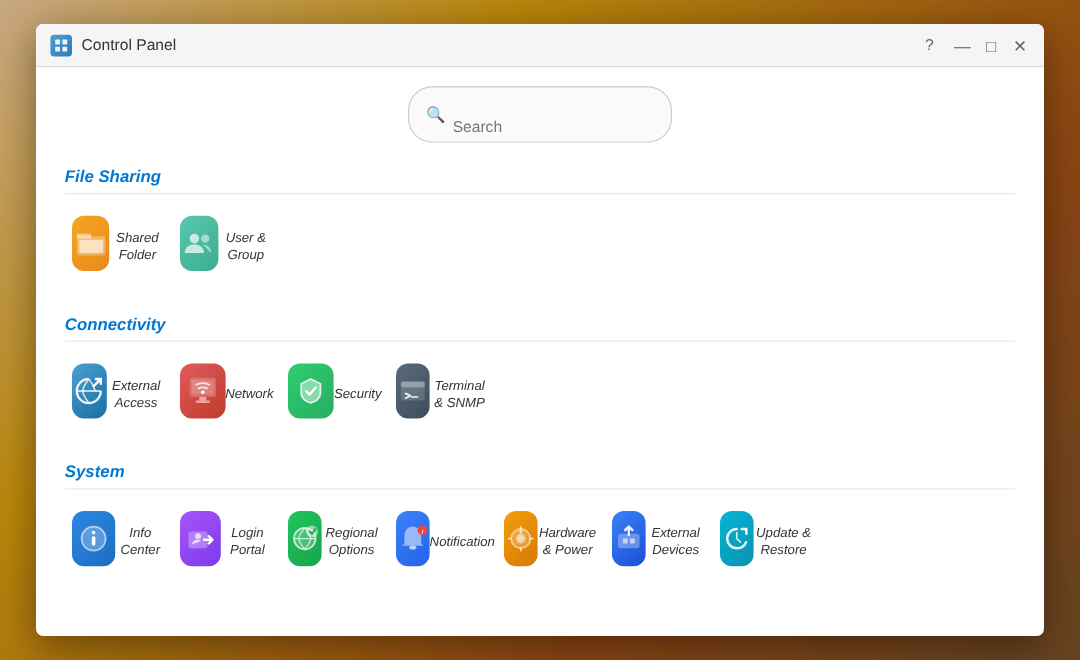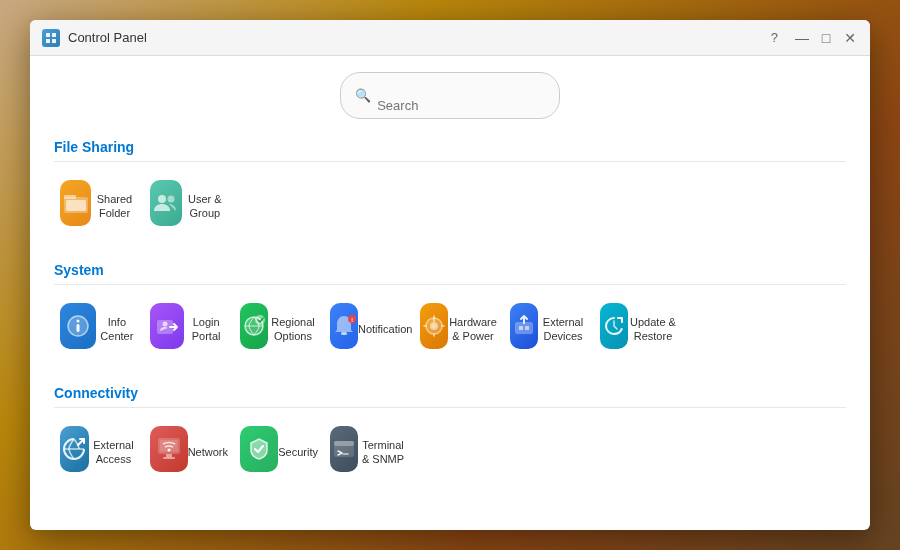--- a/index.html
+++ b/index.html
@@ -107,20 +107,21 @@
     .section-header {
       font-size: 14px;
       font-weight: 600;
       color: #0078d4;
       margin-bottom: 8px;
       padding-bottom: 6px;
       border-bottom: 1px solid #e8e8e8;
     }
     .section {
       margin-bottom: 20px;
+      font-style: italic;
     }
     .items-grid {
       display: flex;
       flex-wrap: wrap;
       gap: 0;
     }
     .item {
       width: 90px;
       display: flex;
       flex-direction: row;
@@ -215,104 +216,20 @@
     <circle cx="19" cy="10" r="3.5" fill="rgba(255,255,255,0.5)"></circle>
     <path d="M2 22 C2 17 6 15 10 15 C14 15 18 17 18 22" fill="rgba(255,255,255,0.7)"></path>
     <path d="M17 15 C19 15 24 16.5 24 22" fill="rgba(255,255,255,0.5)" stroke="none"></path>
   </svg>
               </div>
               <span class="item-label">User &amp; Group</span>
             </div>
           </div>
         </div>
         <div class="section">
-          <div class="section-header">System</div>
-          <div class="items-grid">
-            <div class="item">
-              <div class="item-icon icon-info-center">
-                <svg width="28" height="28" viewBox="0 0 28 28" fill="none">
-    <circle cx="14" cy="14" r="10" fill="rgba(255,255,255,0.25)"></circle>
-    <circle cx="14" cy="14" r="10" stroke="rgba(255,255,255,0.6)" stroke-width="1.5" fill="none"></circle>
-    <circle cx="14" cy="9" r="1.5" fill="white"></circle>
-    <rect x="12.5" y="12" width="3" height="8" rx="1.5" fill="white"></rect>
-  </svg>
-              </div>
-              <span class="item-label">Info Center</span>
-            </div>
-            <div class="item">
-              <div class="item-icon icon-login-portal">
-                <svg width="28" height="28" viewBox="0 0 28 28" fill="none">
-    <rect x="4" y="8" width="16" height="14" rx="2" fill="rgba(255,255,255,0.3)"></rect>
-    <path d="M17 15 L24 15 M21 12 L24 15 L21 18" stroke="white" stroke-width="2" stroke-linecap="round" stroke-linejoin="round"></path>
-    <circle cx="12" cy="12" r="2.5" fill="rgba(255,255,255,0.7)"></circle>
-    <path d="M7 19 C7 16.5 9 15 12 15 C13 15 14 15.3 14.8 15.9" fill="rgba(255,255,255,0.7)"></path>
-  </svg>
-              </div>
-              <span class="item-label">Login Portal</span>
-            </div>
-            <div class="item">
-              <div class="item-icon icon-regional">
-                <svg width="28" height="28" viewBox="0 0 28 28" fill="none">
-    <circle cx="14" cy="14" r="9" stroke="rgba(255,255,255,0.7)" stroke-width="1.5" fill="rgba(255,255,255,0.2)"></circle>
-    <path d="M14 5 C11 9 9 11.5 9 14 C9 16.5 11 19 14 23" stroke="rgba(255,255,255,0.7)" stroke-width="1" fill="none"></path>
-    <path d="M14 5 C17 9 19 11.5 19 14 C19 16.5 17 19 14 23" stroke="rgba(255,255,255,0.7)" stroke-width="1" fill="none"></path>
-    <line x1="5" y1="14" x2="23" y2="14" stroke="rgba(255,255,255,0.7)" stroke-width="1"></line>
-    <circle cx="20" cy="8" r="5" fill="rgba(255,255,255,0.5)"></circle>
-    <path d="M18 8 L20 10 L23 6" stroke="#16a34a" stroke-width="1.5" stroke-linecap="round" stroke-linejoin="round"></path>
-  </svg>
-              </div>
-              <span class="item-label">Regional Options</span>
-            </div>
-            <div class="item">
-              <div class="item-icon icon-notification">
-                <svg width="28" height="28" viewBox="0 0 28 28" fill="none">
-    <path d="M14 4 C10 4 7 7.5 7 12 L7 18 L5 20 L23 20 L21 18 L21 12 C21 7.5 18 4 14 4 Z" fill="rgba(255,255,255,0.5)"></path>
-    <rect x="11" y="20" width="6" height="3" rx="1.5" fill="rgba(255,255,255,0.7)"></rect>
-    <circle cx="22" cy="7" r="4" fill="#ef4444"></circle>
-    <text x="22" y="10" text-anchor="middle" fill="white" font-size="5" font-weight="bold">!</text>
-  </svg>
-              </div>
-              <span class="item-label">Notification</span>
-            </div>
-            <div class="item">
-              <div class="item-icon icon-hardware">
-                <svg width="28" height="28" viewBox="0 0 28 28" fill="none">
-    <circle cx="14" cy="14" r="8" fill="rgba(255,255,255,0.2)" stroke="rgba(255,255,255,0.5)" stroke-width="1.5"></circle>
-    <path d="M14 6 L14 4 M14 22 L14 24 M6 14 L4 14 M22 14 L24 14" stroke="rgba(255,255,255,0.7)" stroke-width="1.5" stroke-linecap="round"></path>
-    <circle cx="14" cy="14" r="4" fill="rgba(255,255,255,0.5)"></circle>
-    <circle cx="14" cy="14" r="2" fill="white" opacity="0.3"></circle>
-    <path d="M14 5 L15.5 8 L14 11 L12.5 8 Z" fill="rgba(255,255,255,0.5)"></path>
-  </svg>
-              </div>
-              <span class="item-label">Hardware &amp; Power</span>
-            </div>
-            <div class="item">
-              <div class="item-icon icon-external-devices">
-                <svg width="28" height="28" viewBox="0 0 28 28" fill="none">
-    <rect x="5" y="10" width="18" height="12" rx="2" fill="rgba(255,255,255,0.3)"></rect>
-    <path d="M14 4 L14 11 M11 7 L14 4 L17 7" stroke="rgba(255,255,255,0.9)" stroke-width="2" stroke-linecap="round" stroke-linejoin="round"></path>
-    <rect x="9" y="14" width="4" height="4" rx="0.5" fill="rgba(255,255,255,0.6)"></rect>
-    <rect x="15" y="14" width="4" height="4" rx="0.5" fill="rgba(255,255,255,0.6)"></rect>
-  </svg>
-              </div>
-              <span class="item-label">External Devices</span>
-            </div>
-            <div class="item">
-              <div class="item-icon icon-update">
-                <svg width="28" height="28" viewBox="0 0 28 28" fill="none">
-    <path d="M14 6 C9.6 6 6 9.6 6 14 C6 18.4 9.6 22 14 22 C17.5 22 20.5 19.9 21.7 17" stroke="rgba(255,255,255,0.9)" stroke-width="2" fill="none" stroke-linecap="round"></path>
-    <path d="M18 6 L22 6 L22 10" stroke="white" stroke-width="2" stroke-linecap="round" stroke-linejoin="round"></path>
-    <path d="M14 9 L14 14 L17 17" stroke="rgba(255,255,255,0.8)" stroke-width="1.5" stroke-linecap="round" stroke-linejoin="round"></path>
-  </svg>
-              </div>
-              <span class="item-label">Update &amp; Restore</span>
-            </div>
-          </div>
-        </div>
-        <div class="section">
           <div class="section-header">Connectivity</div>
           <div class="items-grid">
             <div class="item">
               <div class="item-icon icon-external-access">
                 <svg width="28" height="28" viewBox="0 0 28 28" fill="none">
     <path d="M14 4 C8.5 4 4 8.5 4 14 C4 19.5 8.5 24 14 24 C19.5 24 24 19.5 24 14" stroke="rgba(255,255,255,0.9)" stroke-width="2" fill="none"></path>
     <path d="M14 4 C11 8 9 11 9 14 C9 17 11 20 14 24" stroke="rgba(255,255,255,0.7)" stroke-width="1.5" fill="none"></path>
     <path d="M14 4 C17 8 19 11 19 14" stroke="rgba(255,255,255,0.7)" stroke-width="1.5" fill="none"></path>
     <line x1="4" y1="14" x2="24" y2="14" stroke="rgba(255,255,255,0.7)" stroke-width="1.5"></line>
     <path d="M20 4 L24 4 L24 8 M24 4 L18 10" stroke="white" stroke-width="2" stroke-linecap="round"></path>
@@ -351,15 +268,99 @@
     <rect x="4" y="6" width="20" height="16" rx="2" fill="rgba(255,255,255,0.15)"></rect>
     <rect x="4" y="6" width="20" height="5" rx="2" fill="rgba(255,255,255,0.3)"></rect>
     <path d="M8 16 L12 18 L8 20" stroke="rgba(255,255,255,0.9)" stroke-width="1.5" stroke-linecap="round" stroke-linejoin="round"></path>
     <line x1="13" y1="19" x2="18" y2="19" stroke="rgba(255,255,255,0.7)" stroke-width="1.5" stroke-linecap="round"></line>
   </svg>
               </div>
               <span class="item-label">Terminal &amp; SNMP</span>
             </div>
           </div>
         </div>
+        <div class="section">
+          <div class="section-header">System</div>
+          <div class="items-grid">
+            <div class="item">
+              <div class="item-icon icon-info-center">
+                <svg width="28" height="28" viewBox="0 0 28 28" fill="none">
+    <circle cx="14" cy="14" r="10" fill="rgba(255,255,255,0.25)"></circle>
+    <circle cx="14" cy="14" r="10" stroke="rgba(255,255,255,0.6)" stroke-width="1.5" fill="none"></circle>
+    <circle cx="14" cy="9" r="1.5" fill="white"></circle>
+    <rect x="12.5" y="12" width="3" height="8" rx="1.5" fill="white"></rect>
+  </svg>
+              </div>
+              <span class="item-label">Info Center</span>
+            </div>
+            <div class="item">
+              <div class="item-icon icon-login-portal">
+                <svg width="28" height="28" viewBox="0 0 28 28" fill="none">
+    <rect x="4" y="8" width="16" height="14" rx="2" fill="rgba(255,255,255,0.3)"></rect>
+    <path d="M17 15 L24 15 M21 12 L24 15 L21 18" stroke="white" stroke-width="2" stroke-linecap="round" stroke-linejoin="round"></path>
+    <circle cx="12" cy="12" r="2.5" fill="rgba(255,255,255,0.7)"></circle>
+    <path d="M7 19 C7 16.5 9 15 12 15 C13 15 14 15.3 14.8 15.9" fill="rgba(255,255,255,0.7)"></path>
+  </svg>
+              </div>
+              <span class="item-label">Login Portal</span>
+            </div>
+            <div class="item">
+              <div class="item-icon icon-regional">
+                <svg width="28" height="28" viewBox="0 0 28 28" fill="none">
+    <circle cx="14" cy="14" r="9" stroke="rgba(255,255,255,0.7)" stroke-width="1.5" fill="rgba(255,255,255,0.2)"></circle>
+    <path d="M14 5 C11 9 9 11.5 9 14 C9 16.5 11 19 14 23" stroke="rgba(255,255,255,0.7)" stroke-width="1" fill="none"></path>
+    <path d="M14 5 C17 9 19 11.5 19 14 C19 16.5 17 19 14 23" stroke="rgba(255,255,255,0.7)" stroke-width="1" fill="none"></path>
+    <line x1="5" y1="14" x2="23" y2="14" stroke="rgba(255,255,255,0.7)" stroke-width="1"></line>
+    <circle cx="20" cy="8" r="5" fill="rgba(255,255,255,0.5)"></circle>
+    <path d="M18 8 L20 10 L23 6" stroke="#16a34a" stroke-width="1.5" stroke-linecap="round" stroke-linejoin="round"></path>
+  </svg>
+              </div>
+              <span class="item-label">Regional Options</span>
+            </div>
+            <div class="item">
+              <div class="item-icon icon-notification">
+                <svg width="28" height="28" viewBox="0 0 28 28" fill="none">
+    <path d="M14 4 C10 4 7 7.5 7 12 L7 18 L5 20 L23 20 L21 18 L21 12 C21 7.5 18 4 14 4 Z" fill="rgba(255,255,255,0.5)"></path>
+    <rect x="11" y="20" width="6" height="3" rx="1.5" fill="rgba(255,255,255,0.7)"></rect>
+    <circle cx="22" cy="7" r="4" fill="#ef4444"></circle>
+    <text x="22" y="10" text-anchor="middle" fill="white" font-size="5" font-weight="bold">!</text>
+  </svg>
+              </div>
+              <span class="item-label">Notification</span>
+            </div>
+            <div class="item">
+              <div class="item-icon icon-hardware">
+                <svg width="28" height="28" viewBox="0 0 28 28" fill="none">
+    <circle cx="14" cy="14" r="8" fill="rgba(255,255,255,0.2)" stroke="rgba(255,255,255,0.5)" stroke-width="1.5"></circle>
+    <path d="M14 6 L14 4 M14 22 L14 24 M6 14 L4 14 M22 14 L24 14" stroke="rgba(255,255,255,0.7)" stroke-width="1.5" stroke-linecap="round"></path>
+    <circle cx="14" cy="14" r="4" fill="rgba(255,255,255,0.5)"></circle>
+    <circle cx="14" cy="14" r="2" fill="white" opacity="0.3"></circle>
+    <path d="M14 5 L15.5 8 L14 11 L12.5 8 Z" fill="rgba(255,255,255,0.5)"></path>
+  </svg>
+              </div>
+              <span class="item-label">Hardware &amp; Power</span>
+            </div>
+            <div class="item">
+              <div class="item-icon icon-external-devices">
+                <svg width="28" height="28" viewBox="0 0 28 28" fill="none">
+    <rect x="5" y="10" width="18" height="12" rx="2" fill="rgba(255,255,255,0.3)"></rect>
+    <path d="M14 4 L14 11 M11 7 L14 4 L17 7" stroke="rgba(255,255,255,0.9)" stroke-width="2" stroke-linecap="round" stroke-linejoin="round"></path>
+    <rect x="9" y="14" width="4" height="4" rx="0.5" fill="rgba(255,255,255,0.6)"></rect>
+    <rect x="15" y="14" width="4" height="4" rx="0.5" fill="rgba(255,255,255,0.6)"></rect>
+  </svg>
+              </div>
+              <span class="item-label">External Devices</span>
+            </div>
+            <div class="item">
+              <div class="item-icon icon-update">
+                <svg width="28" height="28" viewBox="0 0 28 28" fill="none">
+    <path d="M14 6 C9.6 6 6 9.6 6 14 C6 18.4 9.6 22 14 22 C17.5 22 20.5 19.9 21.7 17" stroke="rgba(255,255,255,0.9)" stroke-width="2" fill="none" stroke-linecap="round"></path>
+    <path d="M18 6 L22 6 L22 10" stroke="white" stroke-width="2" stroke-linecap="round" stroke-linejoin="round"></path>
+    <path d="M14 9 L14 14 L17 17" stroke="rgba(255,255,255,0.8)" stroke-width="1.5" stroke-linecap="round" stroke-linejoin="round"></path>
+  </svg>
+              </div>
+              <span class="item-label">Update &amp; Restore</span>
+            </div>
+          </div>
+        </div>
       </div>
   </div>
 </div>
 
 </body></html>

